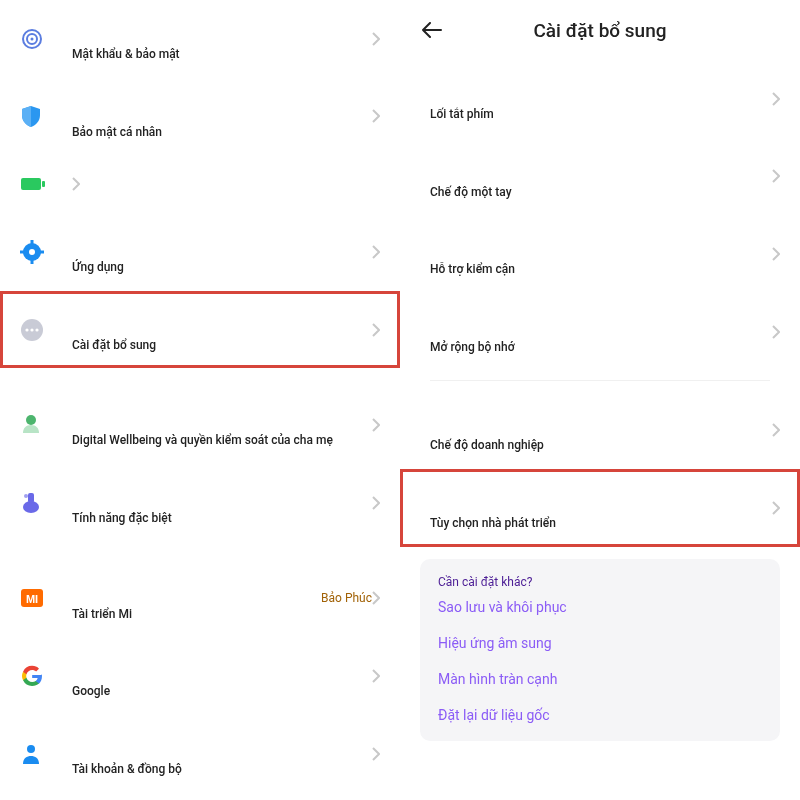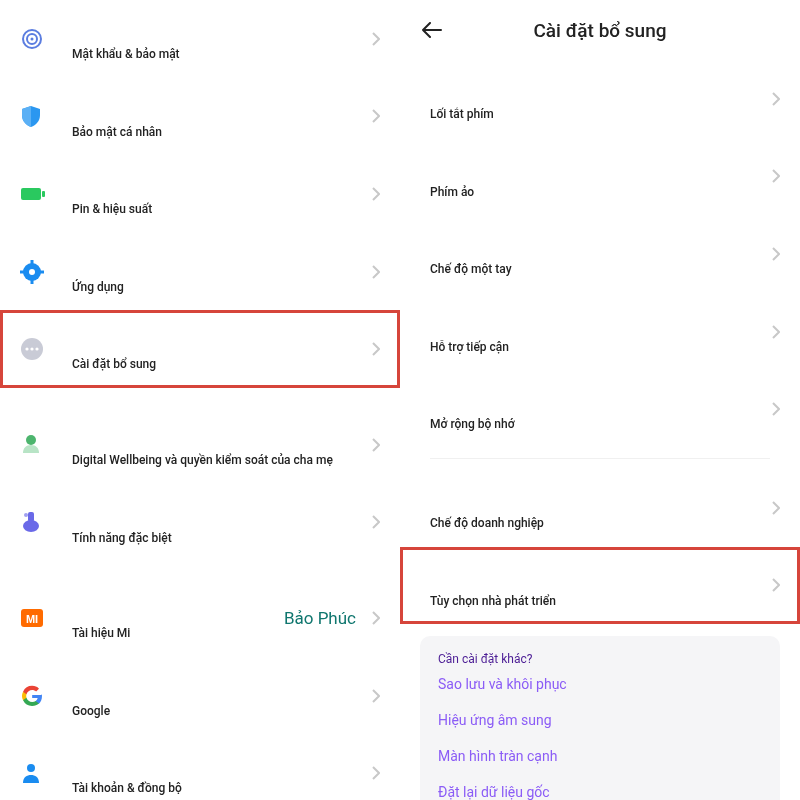--- a/index.html
+++ b/index.html
@@ -59,23 +59,23 @@
     justify-content: flex-start;
   }
   .row .label {
     flex: 1;
     font-size: 12px;
     font-weight: 500;
     line-height: 1.3;
     margin-top: 32px;
   }
   .row .sub {
-    font-size: 17px;
-    color: #0f766e;
-    margin-right: 16px;
+    font-size: 12px;
+    color: #a16207;
+    margin-right: 0;
   }
   .row .chev {
     color: #c8c8c8;
     flex-shrink: 0;
   }
   .gap { height: 18px; }
   .divider {
     height: 1px;
     background: #f0f0f0;
     margin: 10px 30px;
@@ -139,21 +139,20 @@
         </span>
     </div>
 
     <div class="row">
       <span class="icon">
         <svg width="26" height="16" viewBox="0 0 26 16">
             <rect x="1" y="2" width="20" height="12" rx="2" fill="#2ac95f"></rect>
             <rect x="22" y="5" width="3" height="6" rx="1" fill="#2ac95f"></rect>
           </svg>
       </span>
-      <span class="label">Pin &amp; hiệu suất</span>
       <span class="chev">
           <svg width="8" height="14" viewBox="0 0 8 14">
             <path d="M1 1 L7 7 L1 13" fill="none" stroke="#c8c8c8" stroke-width="2"></path>
           </svg>
         </span>
     </div>
 
     <div class="row">
       <span class="icon">
         <svg width="24" height="24" viewBox="0 0 24 24">
@@ -227,21 +226,21 @@
 
     <div class="gap"></div>
 
     <div class="row">
       <span class="icon">
         <svg width="24" height="24" viewBox="0 0 24 24">
             <rect x="1" y="3" width="22" height="18" rx="3" fill="#ff6b00"></rect>
             <text x="12" y="17" text-anchor="middle" fill="#fff" font-size="11" font-weight="bold" font-family="sans-serif">MI</text>
           </svg>
       </span>
-      <span class="label">Tài hiệu Mi</span>
+      <span class="label">Tài triển Mi</span>
       <span class="sub">Bảo Phúc</span>
       <span class="chev">
           <svg width="8" height="14" viewBox="0 0 8 14">
             <path d="M1 1 L7 7 L1 13" fill="none" stroke="#c8c8c8" stroke-width="2"></path>
           </svg>
         </span>
     </div>
 
     <div class="row">
       <span class="icon">
@@ -292,40 +291,32 @@
 
     <div class="row noicon">
       <span class="label">Lối tắt phím</span>
       <span class="chev">
           <svg width="8" height="14" viewBox="0 0 8 14">
             <path d="M1 1 L7 7 L1 13" fill="none" stroke="#c8c8c8" stroke-width="2"></path>
           </svg>
         </span>
     </div>
 
-    <div class="row noicon">
-      <span class="label">Phím ảo</span>
-      <span class="chev">
-          <svg width="8" height="14" viewBox="0 0 8 14">
-            <path d="M1 1 L7 7 L1 13" fill="none" stroke="#c8c8c8" stroke-width="2"></path>
-          </svg>
-        </span>
-    </div>
 
     <div class="row noicon">
       <span class="label">Chế độ một tay</span>
       <span class="chev">
           <svg width="8" height="14" viewBox="0 0 8 14">
             <path d="M1 1 L7 7 L1 13" fill="none" stroke="#c8c8c8" stroke-width="2"></path>
           </svg>
         </span>
     </div>
 
     <div class="row noicon">
-      <span class="label">Hỗ trợ tiếp cận</span>
+      <span class="label">Hỗ trợ kiểm cận</span>
       <span class="chev">
           <svg width="8" height="14" viewBox="0 0 8 14">
             <path d="M1 1 L7 7 L1 13" fill="none" stroke="#c8c8c8" stroke-width="2"></path>
           </svg>
         </span>
     </div>
 
     <div class="row noicon">
       <span class="label">Mở rộng bộ nhớ</span>
       <span class="chev">

